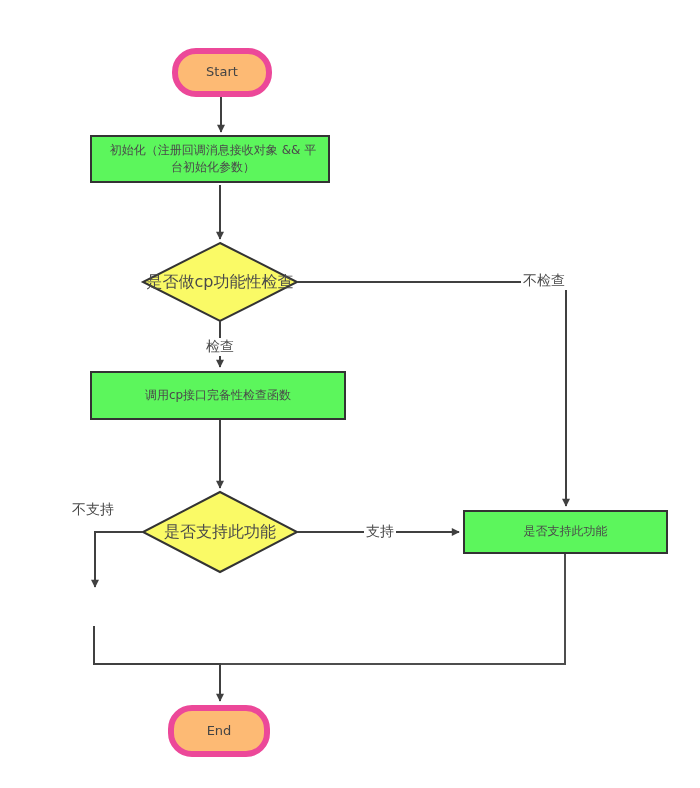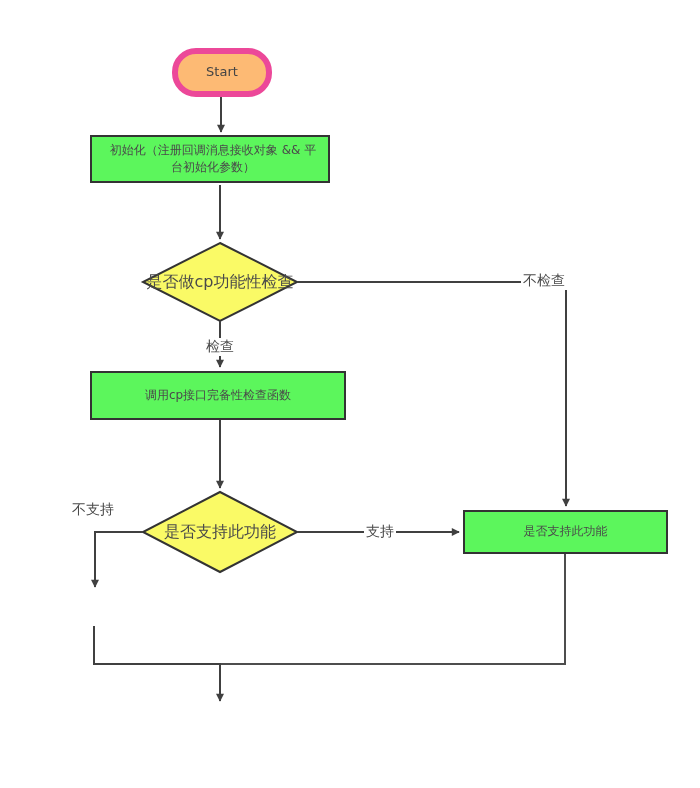--- a/index.html
+++ b/index.html
@@ -91,20 +91,21 @@
 
   <div class="decision-label" style="left:143px; top:243px; width:154px; height:78px;">是否做cp功能性检查</div>
 
   <div class="node process pad" style="left:90px; top:371px; width:256px; height:49px;">调用cp接口完备性检查函数</div>
 
   <div class="decision-label" style="left:143px; top:492px; width:154px; height:80px;">是否支持此功能</div>
 
 
   <div class="node process" style="left:463px; top:510px; width:205px; height:44px;">是否支持此功能</div>
 
+  <div class="node terminator" style="left:168px; top:705px; width:102px; height:52px;">End</div>
 
   <div class="edge-label" style="left:220px; top:347px;">检查</div>
 
   <div class="edge-label" style="left:544px; top:281px;">不检查</div>
 
   <div class="edge-label" style="left:380px; top:532px;text-align:right;">支持</div>
 
   <div class="edge-label" style="left:93px; top:510px;">不支持</div>
 
 </div>

